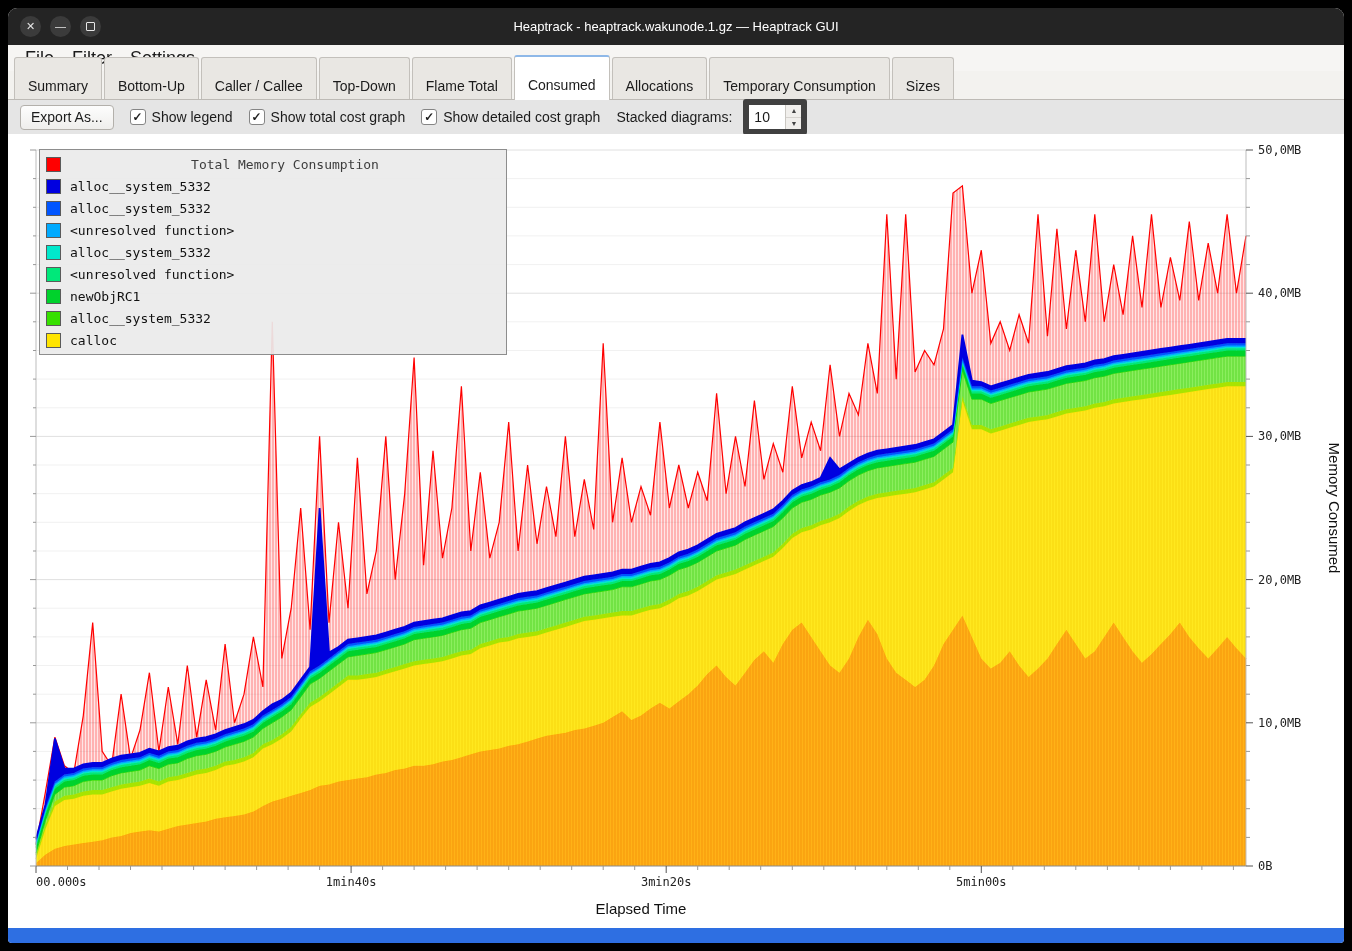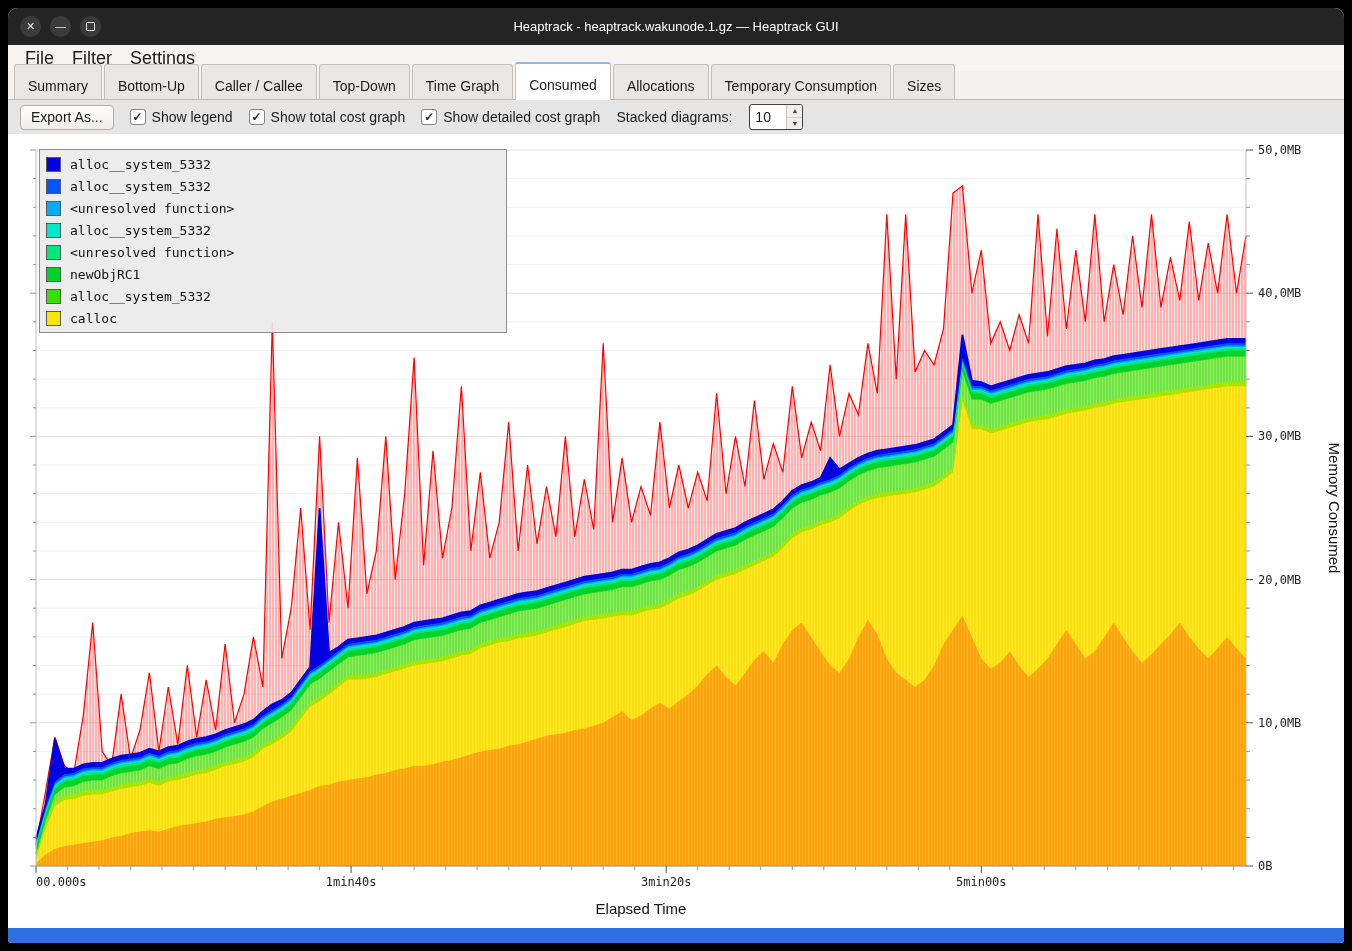--- a/index.html
+++ b/index.html
@@ -11,29 +11,29 @@
   .titlebar .title{color:#fff;font-size:13px;font-weight:normal;}
   .win-controls{position:absolute;left:12px;top:0;height:100%;display:flex;align-items:center;gap:9px;}
   .wbtn{width:21px;height:21px;border-radius:50%;background:#3b3b3b;display:flex;align-items:center;justify-content:center;color:#e6e6e6;font-size:11px;line-height:1;cursor:default;}
   .wbtn .sq{width:7px;height:7px;border:1.5px solid #e6e6e6;border-radius:1px;display:block;}
   
   .menubar{height:26px;background:#f6f5f3;display:flex;align-items:center;padding-left:8px;flex:0 0 auto;}
   .menu-item{padding:3px 9px;font-size:18px;color:#1b1b1b;border-radius:3px;}
   .menu-item u{text-decoration-thickness:1px;text-underline-offset:2px;}
   
   .tabbar{height:28px;background:#f3f2ef;display:flex;align-items:flex-end;padding:0 0 0 6px;border-bottom:1px solid #bdbab5;flex:0 0 auto;}
-  .tab{padding:13px 13px 5px;font-size:14px;color:#1b1b1b;background:#e9e7e3;border:1px solid #c3c0bb;border-bottom:none;border-radius:3px 3px 0 0;margin-right:2px;white-space:nowrap;}
+  .tab{padding:20px 13px 5px;font-size:14px;color:#1b1b1b;background:#e9e7e3;border:1px solid #c3c0bb;border-bottom:none;border-radius:3px 3px 0 0;margin-right:2px;white-space:nowrap;}
   .tab.active{background:#fff;position:relative;margin-bottom:-1px;padding-bottom:7px;border-top:2px solid #8eb8e8;}
   
   .toolbar{height:34px;background:#e5e5e5;display:flex;align-items:center;gap:16px;padding:0 12px;flex:0 0 auto;}
   .btn{font-size:14px;color:#1b1b1b;background:linear-gradient(#fdfdfd,#efeeec);border:1px solid #b3b0ab;border-radius:4px;padding:3px 10px 4px;}
   .cb-item{display:flex;align-items:center;gap:6px;font-size:14px;color:#1b1b1b;}
   .cb-box{width:16px;height:16px;border:1px solid #858585;border-radius:3px;background:#fff;display:flex;align-items:center;justify-content:center;font-size:12px;font-weight:bold;color:#1d1d1d;box-sizing:border-box;}
-  .stacked{display:flex;align-items:center;gap:17px;font-size:14px;color:#1b1b1b;}
-  .spinbox{display:flex;border:1px solid #404040;background:#fff;height:24px;border-radius:3px;overflow:hidden;text-align:center;}
+  .stacked{display:flex;align-items:center;gap:11px;font-size:14px;color:#1b1b1b;}
+  .spinbox{display:flex;border:6px solid #404040;background:#fff;height:24px;border-radius:3px;overflow:hidden;text-align:center;}
   .spin-value{width:26px;padding:0 5px;display:flex;align-items:center;font-size:14px;}
   .spin-btns{display:flex;flex-direction:column;border-left:1px solid #cac7c2;}
   .spin-btn{flex:1;width:15px;display:flex;align-items:center;justify-content:center;font-size:7px;color:#444;background:#f1efec;}
   .spin-btn:first-child{border-bottom:1px solid #d6d3cf;}
   
   .chart-area{flex:1 1 auto;background:#fff;position:relative;padding:2px 0 0 3px;}
   .chart-area svg{display:block;}
   .legend{position:absolute;left:31px;top:15px;width:468px;background:rgba(235,235,235,0.93);
     border:1px solid #8d8d8d;font-family:"DejaVu Sans Mono",monospace;font-size:13px;color:#111;padding:3px 6px;box-sizing:border-box;}
   .legend-row{display:flex;align-items:center;height:22px;gap:9px;}
@@ -62,21 +62,21 @@
       <div class="menu-item"><u>F</u>ile</div>
       <div class="menu-item"><u>F</u>ilter</div>
       <div class="menu-item"><u>S</u>ettings</div>
     </div>
 
   <div class="tabbar">
       <div class="tab">Summary</div>
       <div class="tab">Bottom-Up</div>
       <div class="tab">Caller / Callee</div>
       <div class="tab">Top-Down</div>
-      <div class="tab">Time Graph</div>
+      <div class="tab">Flame Total</div>
       <div class="tab active">Consumed</div>
       <div class="tab">Allocations</div>
       <div class="tab">Temporary Consumption</div>
       <div class="tab">Sizes</div>
     </div>
 
   <div class="toolbar">
     <button class="btn">Export As...</button>
     <div style="display:flex;gap:16px;" id="cb-holder">
         <div class="cb-item">
@@ -275,20 +275,24 @@
           <text x="1247" y="447.6" text-anchor="start" font-family="DejaVu Sans Mono, monospace" font-size="12" fill="#222">20,0MB</text>
           <text x="1247" y="304.4" text-anchor="start" font-family="DejaVu Sans Mono, monospace" font-size="12" fill="#222">30,0MB</text>
           <text x="1247" y="161.2" text-anchor="start" font-family="DejaVu Sans Mono, monospace" font-size="12" fill="#222">40,0MB</text>
           <text x="1247" y="18.0" text-anchor="start" font-family="DejaVu Sans Mono, monospace" font-size="12" fill="#222">50,0MB</text>
           <text x="630.0" y="778" text-anchor="middle" font-family="Liberation Sans, sans-serif" font-size="15" fill="#111">Elapsed Time</text>
           <text transform="translate(1318,372.0) rotate(90)" text-anchor="middle" font-family="Liberation Sans, sans-serif" font-size="15" fill="#111">Memory Consumed</text>
         </svg>
       </div>
     <div class="legend" id="legend">
         <div class="legend-row">
+          <span class="legend-swatch" style="background: rgb(255, 0, 0);"></span>
+          <span class="legend-title-text">Total Memory Consumption</span>
+        </div>
+        <div class="legend-row">
           <span class="legend-swatch" style="background: rgb(0, 0, 224);"></span>
           <span class="">alloc__system_5332</span>
         </div>
         <div class="legend-row">
           <span class="legend-swatch" style="background: rgb(0, 85, 255);"></span>
           <span class="">alloc__system_5332</span>
         </div>
         <div class="legend-row">
           <span class="legend-swatch" style="background: rgb(0, 170, 255);"></span>
           <span class="">&lt;unresolved function&gt;</span>

